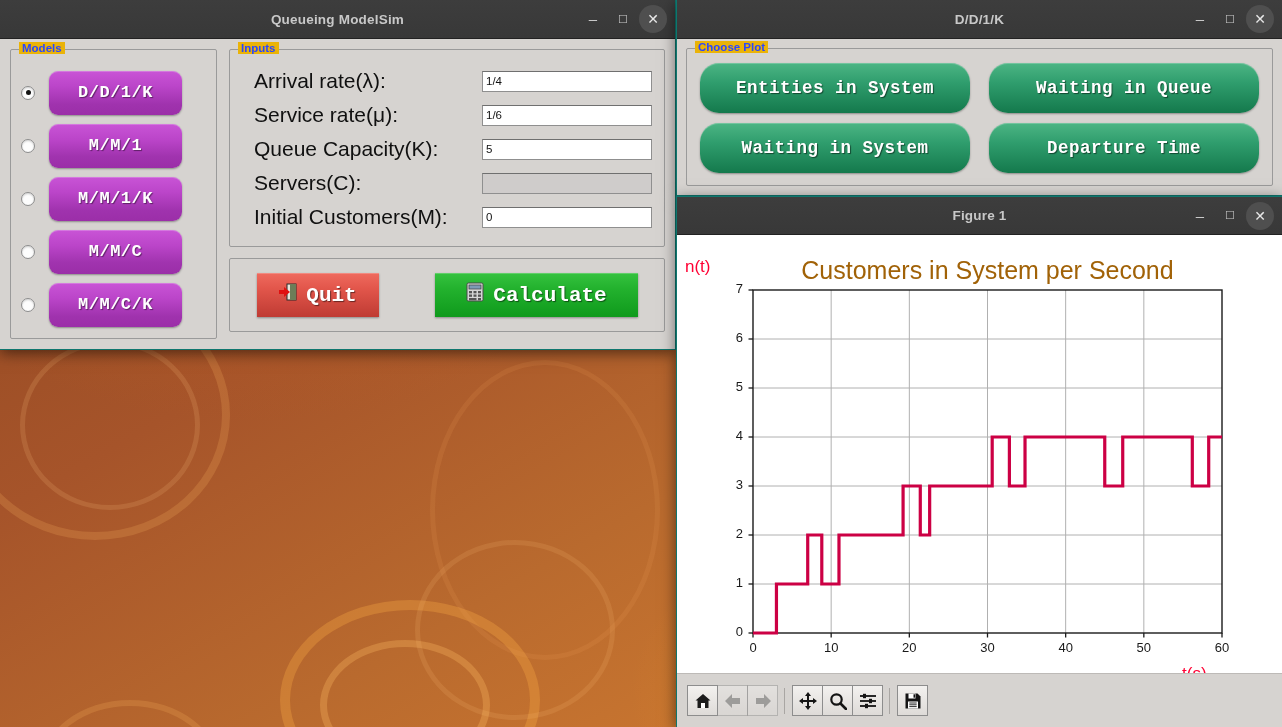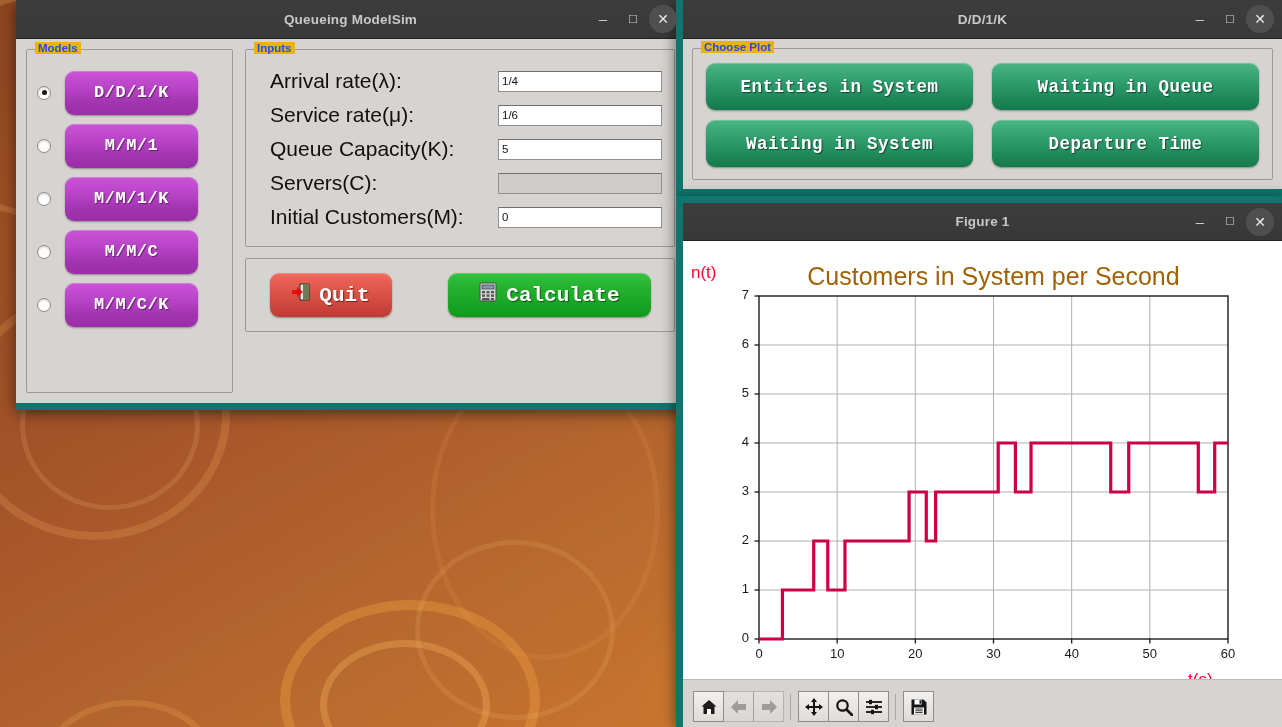--- a/index.html
+++ b/index.html
@@ -29,21 +29,21 @@
     position: absolute;
     right: 0; bottom: 0;
     width: 210px; height: 470px;
     overflow: hidden;
   }
 
   
   .window {
     position: absolute;
     background: #d6d3d0;
-    border: 7px solid #0f766e;
+    border: 1px solid #0f766e;
     box-shadow: 0 3px 14px rgba(0,0,0,0.55);
   }
   .titlebar {
     height: 39px;
     background: linear-gradient(180deg, #3d3d3d 0%, #383838 100%);
     border-bottom: 1px solid #222;
     display: flex;
     align-items: center;
     position: relative;
     user-select: none;
@@ -71,21 +71,21 @@
     color: #c9c9c9;
     font-size: 13px;
     border-radius: 50%;
     cursor: pointer;
   }
   .win-btn.close { background: #4f4f4f; color: #e8e8e8; font-size: 14px; }
   .win-btn.min   { font-size: 15px; line-height: 6px; }
   .win-btn.max   { font-size: 11px; }
 
   
-  #app-win { left: 16px; top: 0; width: 676px; height: 410px; border-left: none; border-top: none; }
+  #app-win { left: 0; top: 0; width: 676px; height: 350px; border-left: none; border-top: none; }
   #app-body { padding: 10px 10px 10px 10px; height: calc(100% - 39px); display: flex; gap: 12px; }
 
   .group {
     border: 1px solid #9a9a9a;
     border-radius: 2px;
     position: relative;
     background: #d6d3d0;
   }
   .group > .legend {
     position: absolute;
@@ -160,41 +160,41 @@
     display: flex;
     align-items: center;
     font-family: "Liberation Sans", sans-serif;
     cursor: text;
   }
   .input-field.disabled { background: #cfcccb; color: #7a7a7a; cursor: default; }
 
   #actions-group { padding: 14px 12px; display: flex; align-items: center; justify-content: center; gap: 56px; }
   .action-btn {
     border: none;
-    border-radius: 9px;
+    border-radius: 0;
     height: 44px;
     cursor: pointer;
     display: flex; align-items: center; justify-content: center; gap: 8px;
     color: #fff;
     font-family: "Liberation Mono", monospace;
     font-size: 21px;
     font-weight: bold;
     text-shadow: 1px 1px 1px rgba(0,0,0,0.5);
     box-shadow: 0 1px 2px rgba(0,0,0,0.35), inset 0 1px 0 rgba(255,255,255,0.22);
   }
   #quit-button { width: 122px; background: linear-gradient(180deg,#ef6a5e 0%, #e2564b 35%, #bf3b33 100%); }
   #calculate-button { width: 203px; background: linear-gradient(180deg,#35c23f 0%, #23b22e 35%, #0f9a1c 100%); }
 
   
   #plotsel-win { left: 676px; top: 0; width: 606px; height: 196px; border-right: none; border-top: none; }
   #plotsel-body { padding: 9px; height: calc(100% - 39px); }
   #choose-plot-group { height: 100%; padding: 14px 13px 12px 13px; display: grid; grid-template-columns: 1fr 1fr; gap: 10px 19px; }
   .plot-btn {
     border: none;
-    border-radius: 9px;
+    border-radius: 19px;
     cursor: pointer;
     color: #ffffff;
     font-family: "Liberation Mono", monospace;
     font-size: 17.5px;
     font-weight: bold;
     letter-spacing: 0.5px;
     text-shadow: 1px 1px 1px rgba(0,0,0,0.5);
     background: linear-gradient(180deg, #4cb584 0%, #2f9d6d 40%, #14794c 100%);
     box-shadow: 0 1px 2px rgba(0,0,0,0.35), inset 0 1px 0 rgba(255,255,255,0.22);
     display: flex; align-items: center; justify-content: center;

